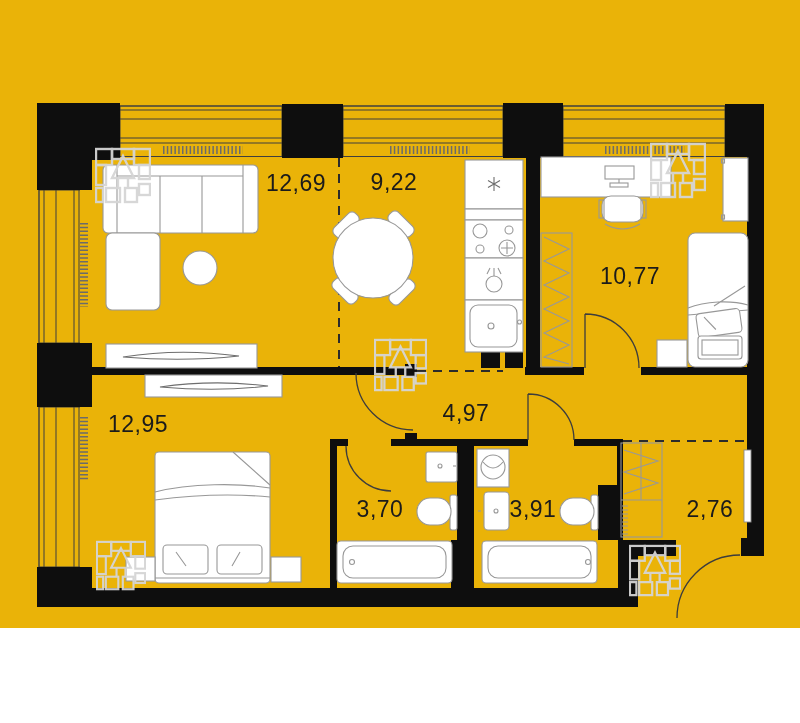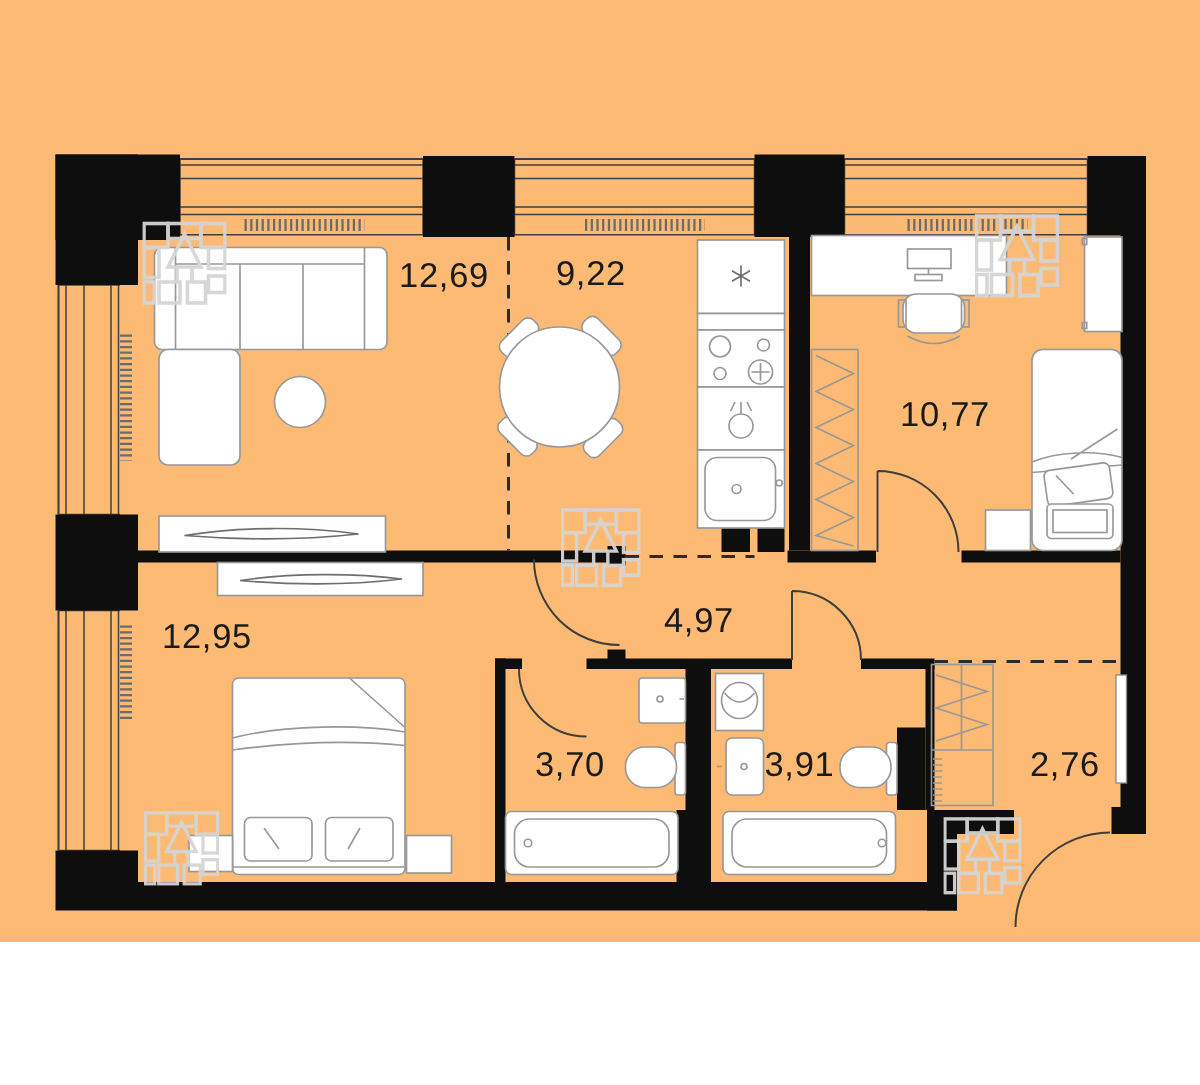--- a/index.html
+++ b/index.html
@@ -1,16 +1,16 @@
 <!DOCTYPE html>
 <html><head>
 <meta charset="utf-8">
 <style>
   html,body{margin:0;padding:0;background:#ffffff;}
-  .page{width:800px;height:628px;background:#fdba74;position:relative;overflow:hidden;}
+  .page{width:800px;height:628px;background:#eab308;position:relative;overflow:hidden;}
   svg{display:block;}
   .wall{fill:#0e0e0e;stroke:none;}
   .tl{stroke:#3f3f3f;stroke-width:1;fill:none;}
   .tl2{stroke:#3f3f3f;stroke-width:1.4;fill:none;}
   .coil{stroke:#6b6b6b;stroke-width:8;stroke-dasharray:1.5 2.3;fill:none;}
   .dash{stroke:#2b2b2b;stroke-width:2;stroke-dasharray:9 7;fill:none;}
   .door{stroke:#3d3d3d;stroke-width:1.3;fill:none;}
   .fur{stroke:#989898;stroke-width:1.1;fill:#ffffff;}
   .furn{stroke:#989898;stroke-width:1.1;fill:none;}
   .furd{stroke:#6e6e6e;stroke-width:1.1;fill:none;}

